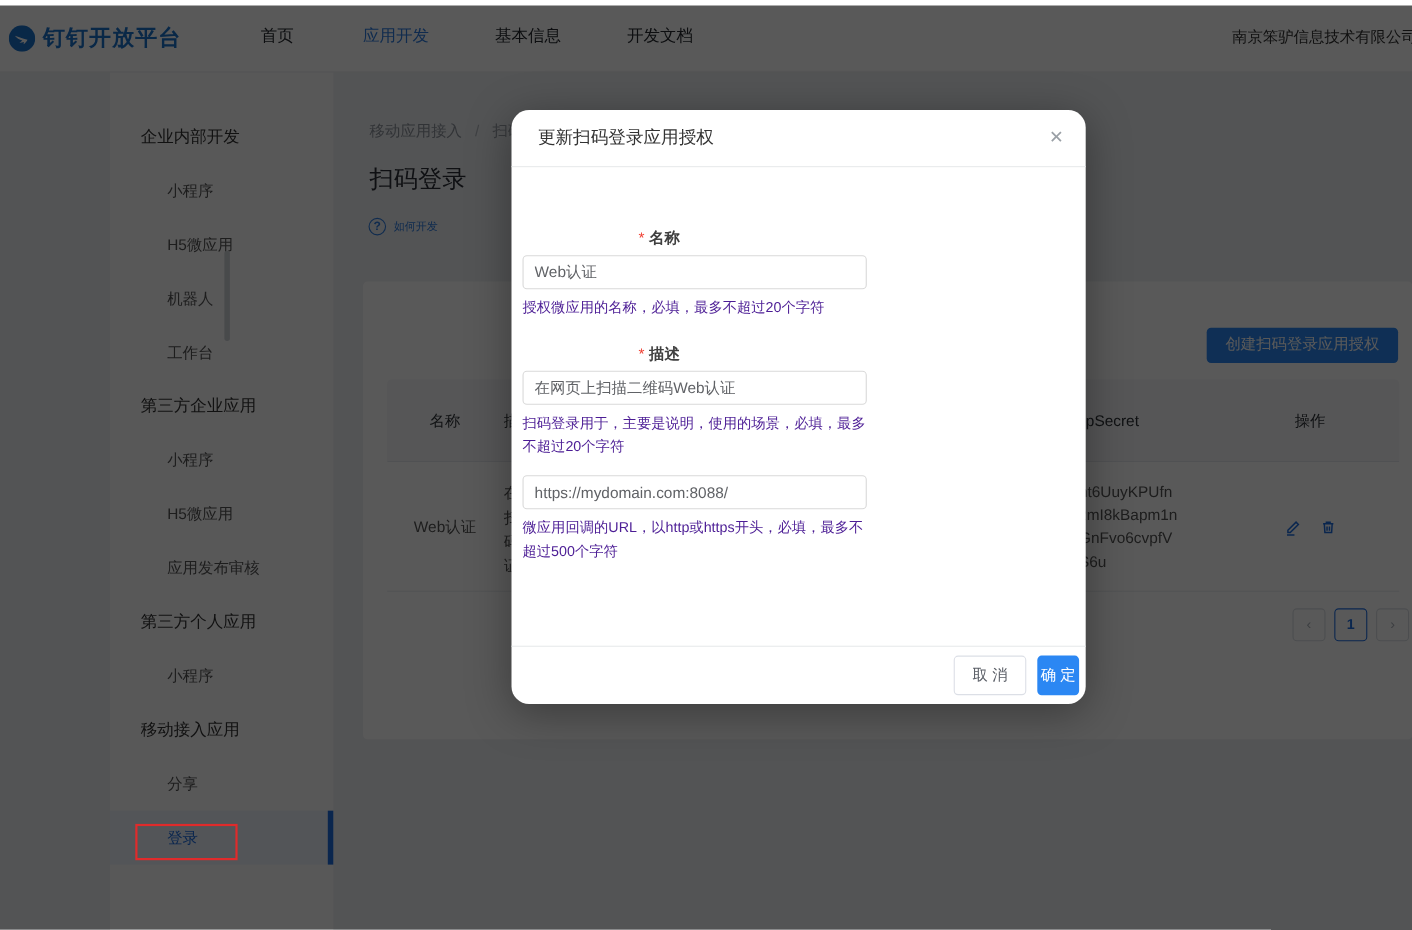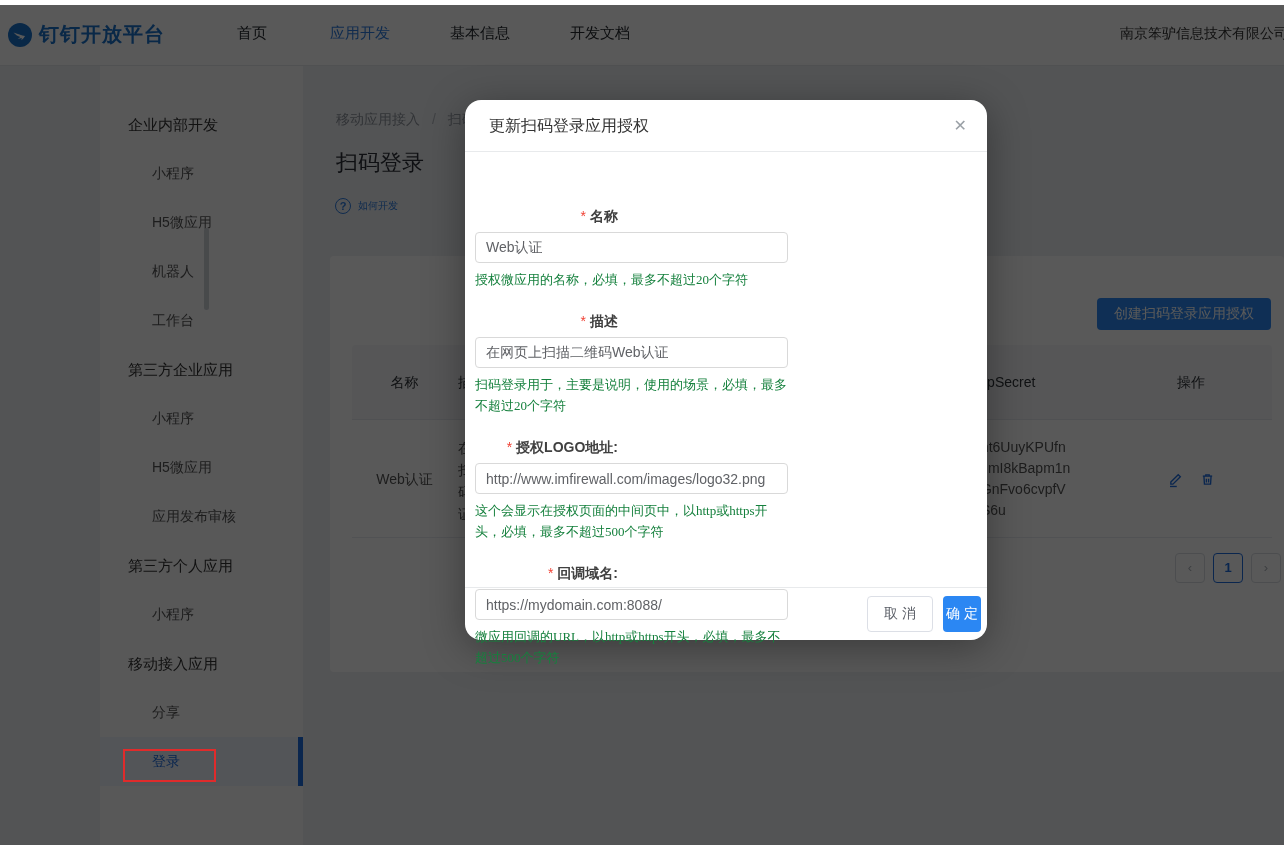--- a/index.html
+++ b/index.html
@@ -87,21 +87,21 @@
     font-size:16px; color:#9aa0a6; cursor:pointer; }
   .modal-body { padding-top:49px; }
   .field { display:flex; margin-bottom:16px;flex-direction:column; }
   .field-label { width:153px; text-align:right; line-height:31px; font-size:14px;
     font-weight:600; color:#404040; flex:none; }
   .req { color:#f04134; margin-right:4px; font-weight:normal; }
   .field-main { width:313px; margin-left:10px; flex:none; }
   .field-input { width:100%; height:31px; border:1px solid #d9d9d9; border-radius:4px;
     padding:0 10px; font-size:14px; color:#606266; outline:none;
     font-family:"Liberation Sans", sans-serif; background:#fff; }
-  .field-help { margin-top:6px; font-size:13px; line-height:21px; color:#15803d;font-family:Liberation Serif, serif; }
+  .field-help { margin-top:6px; font-size:13px; line-height:21px; color:#4c1d95; }
   .modal-footer { position:absolute; left:0; bottom:0; width:100%; height:53px;
     border-top:1px solid #e8eaec; display:flex; justify-content:flex-end;
     align-items:center; gap:10px; padding-right:6px; }
   .btn { height:36px; border-radius:4px; font-size:14px; cursor:pointer;
     font-family:"Liberation Sans", sans-serif; }
   .btn-cancel { width:66px; background:#fff; border:1px solid #dcdfe6; color:#5a5e66; }
   .btn-ok { width:38px; background:#2b87f3; border:none; color:#ffffff; }
 </style>
 </head>
 <body>
@@ -216,34 +216,22 @@
       <div class="field">
         <div class="field-label">
           <span class="req">*</span><span>描述</span>
         </div>
         <div class="field-main">
           <input class="field-input" value="在网页上扫描二维码Web认证" style="">
           <div class="field-help">扫码登录用于，主要是说明，使用的场景，必填，最多不超过20个字符</div>
         </div>
       </div>
 
+
       <div class="field">
-        <div class="field-label">
-          <span class="req">*</span><span>授权LOGO地址:</span>
-        </div>
-        <div class="field-main">
-          <input class="field-input" value="http://www.imfirewall.com/images/logo32.png" style="">
-          <div class="field-help">这个会显示在授权页面的中间页中，以http或https开头，必填，最多不超过500个字符</div>
-        </div>
-      </div>
-
-      <div class="field">
-        <div class="field-label">
-          <span class="req">*</span><span>回调域名:</span>
-        </div>
         <div class="field-main">
           <input class="field-input" value="https://mydomain.com:8088/" style="">
           <div class="field-help">微应用回调的URL，以http或https开头，必填，最多不超过500个字符</div>
         </div>
       </div>
 
     </div>
     <div class="modal-footer">
       <button class="btn btn-cancel">取 消</button>
       <button class="btn btn-ok">确 定</button>

